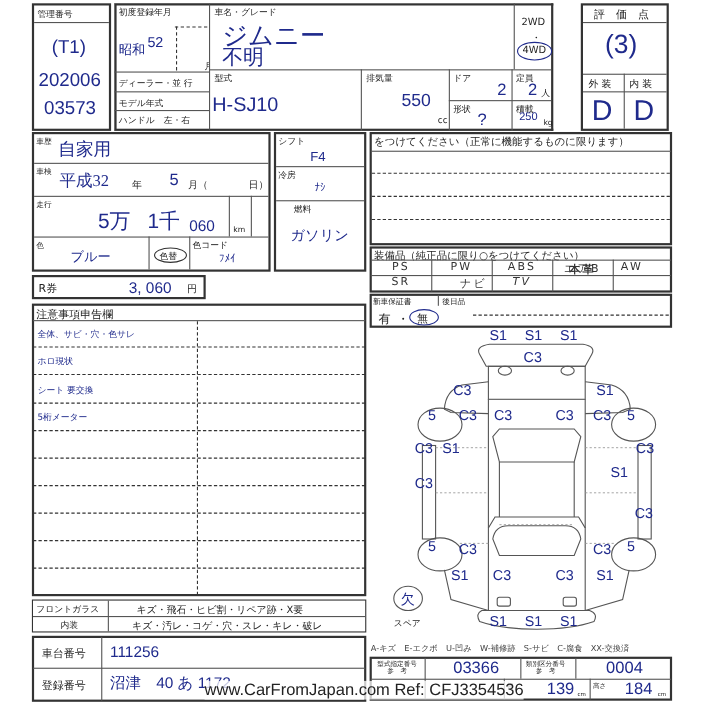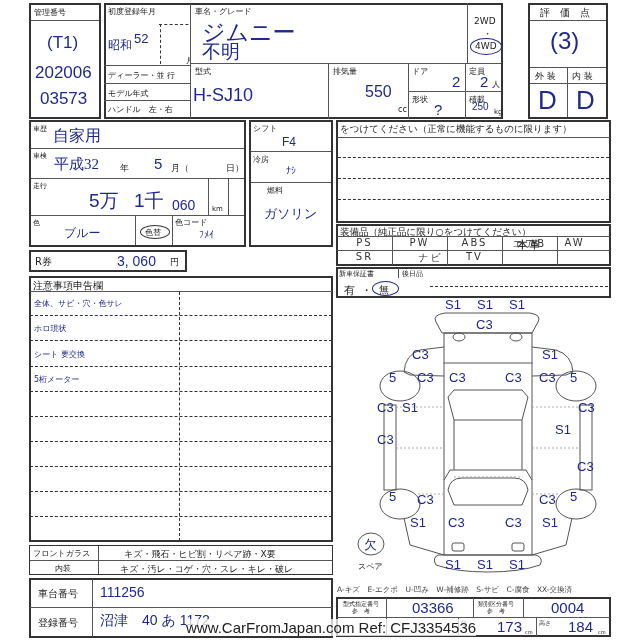--- a/index.html
+++ b/index.html
@@ -158,21 +158,21 @@
 <div class="vline" style="left:447px;top:236px;height:29px;"></div>
 <div class="vline" style="left:502px;top:236px;height:29px;"></div>
 <div class="vline" style="left:557px;top:236px;height:29px;"></div>
 <div class="eq" style="left:337px;top:237px;width:55px;">PS</div>
 <div class="eq" style="left:392px;top:237px;width:55px;">PW</div>
 <div class="eq" style="left:447px;top:237px;width:55px;">ABS</div>
 <div class="eq" style="left:502px;top:237px;width:55px;">エアB</div>
 <div class="eq" style="left:557px;top:237px;width:35px;">AW</div>
 <div class="eq" style="left:337px;top:251px;width:55px;">SR</div>
 <div class="eq" style="left:392px;top:251px;width:55px;padding-left:22px;">ナビ</div>
-<div class="eq" style="left:447px;top:251px;width:55px;">TV</div>
+<div class="eq" style="left:447px;top:251px;width:55px;font-style:italic;">TV</div>
 <div class="eq" style="left:502px;top:238px;width:55px;font-weight:bold;">本革</div>
 
 <div class="box" style="left:336px;top:267px;width:275px;height:31px;"></div>
 <div class="lbl" style="left:339px;top:269px;font-size:7px;">新車保証書</div>
 <div class="vline" style="left:398px;top:268px;height:10px;"></div>
 <div class="lbl" style="left:402px;top:269px;font-size:7px;">後日品</div>
 <div class="dash-h" style="left:430px;top:286px;width:178px;"></div>
 <div class="lbl" style="left:344px;top:283px;font-size:11px;">有</div>
 <div class="lbl" style="left:361px;top:283px;font-size:11px;">・</div>
 <div class="oval" style="left:372px;top:281px;width:27px;height:15px;"></div>
@@ -305,19 +305,19 @@
 <div class="vline" style="left:523px;top:598px;height:19px;"></div>
 <div class="vline" style="left:458px;top:617px;height:19px;"></div>
 <div class="vline" style="left:536px;top:617px;height:19px;"></div>
 <div class="lbl" style="left:343px;top:600px;font-size:6px;white-space:pre;text-align:center;line-height:7px;">型式指定番号
 参　考</div>
 <div class="val" style="left:412px;top:599px;font-size:15px;">03366</div>
 <div class="lbl" style="left:478px;top:600px;font-size:6px;white-space:pre;text-align:center;line-height:7px;">類別区分番号
 参　考</div>
 <div class="val" style="left:551px;top:599px;font-size:15px;">0004</div>
 <div class="lbl" style="left:461px;top:619px;font-size:6px;">幅</div>
-<div class="val" style="left:497px;top:618px;font-size:15px;">173</div>
+<div class="val" style="left:497px;top:618px;font-size:15px;">139</div>
 <div class="lbl" style="left:525px;top:629px;font-size:5px;">cm</div>
 <div class="lbl" style="left:539px;top:619px;font-size:6px;">高さ</div>
 <div class="val" style="left:568px;top:618px;font-size:15px;">184</div>
 <div class="lbl" style="left:598px;top:629px;font-size:5px;">cm</div>
 
 <div class="watermark" style="left:186px;top:619px;">www.CarFromJapan.com Ref: CFJ3354536</div>
 
 </body></html>

